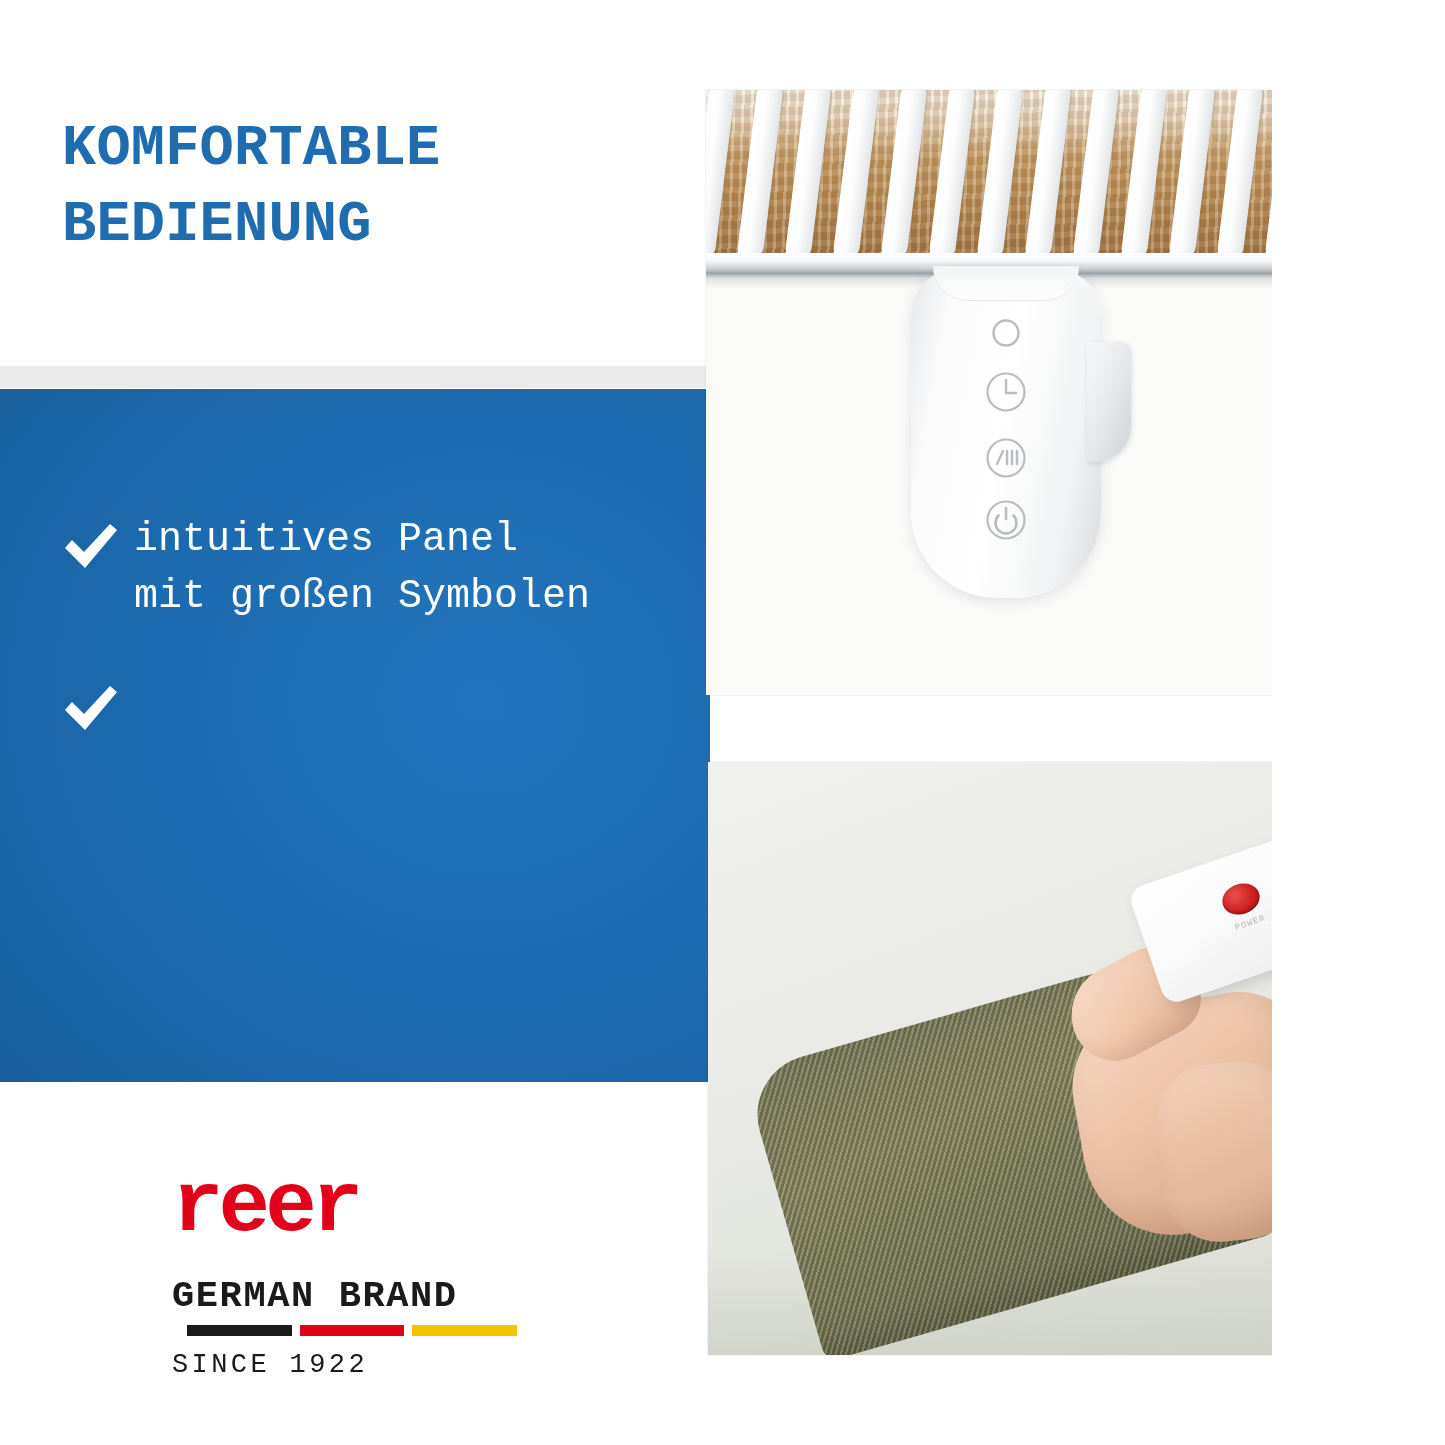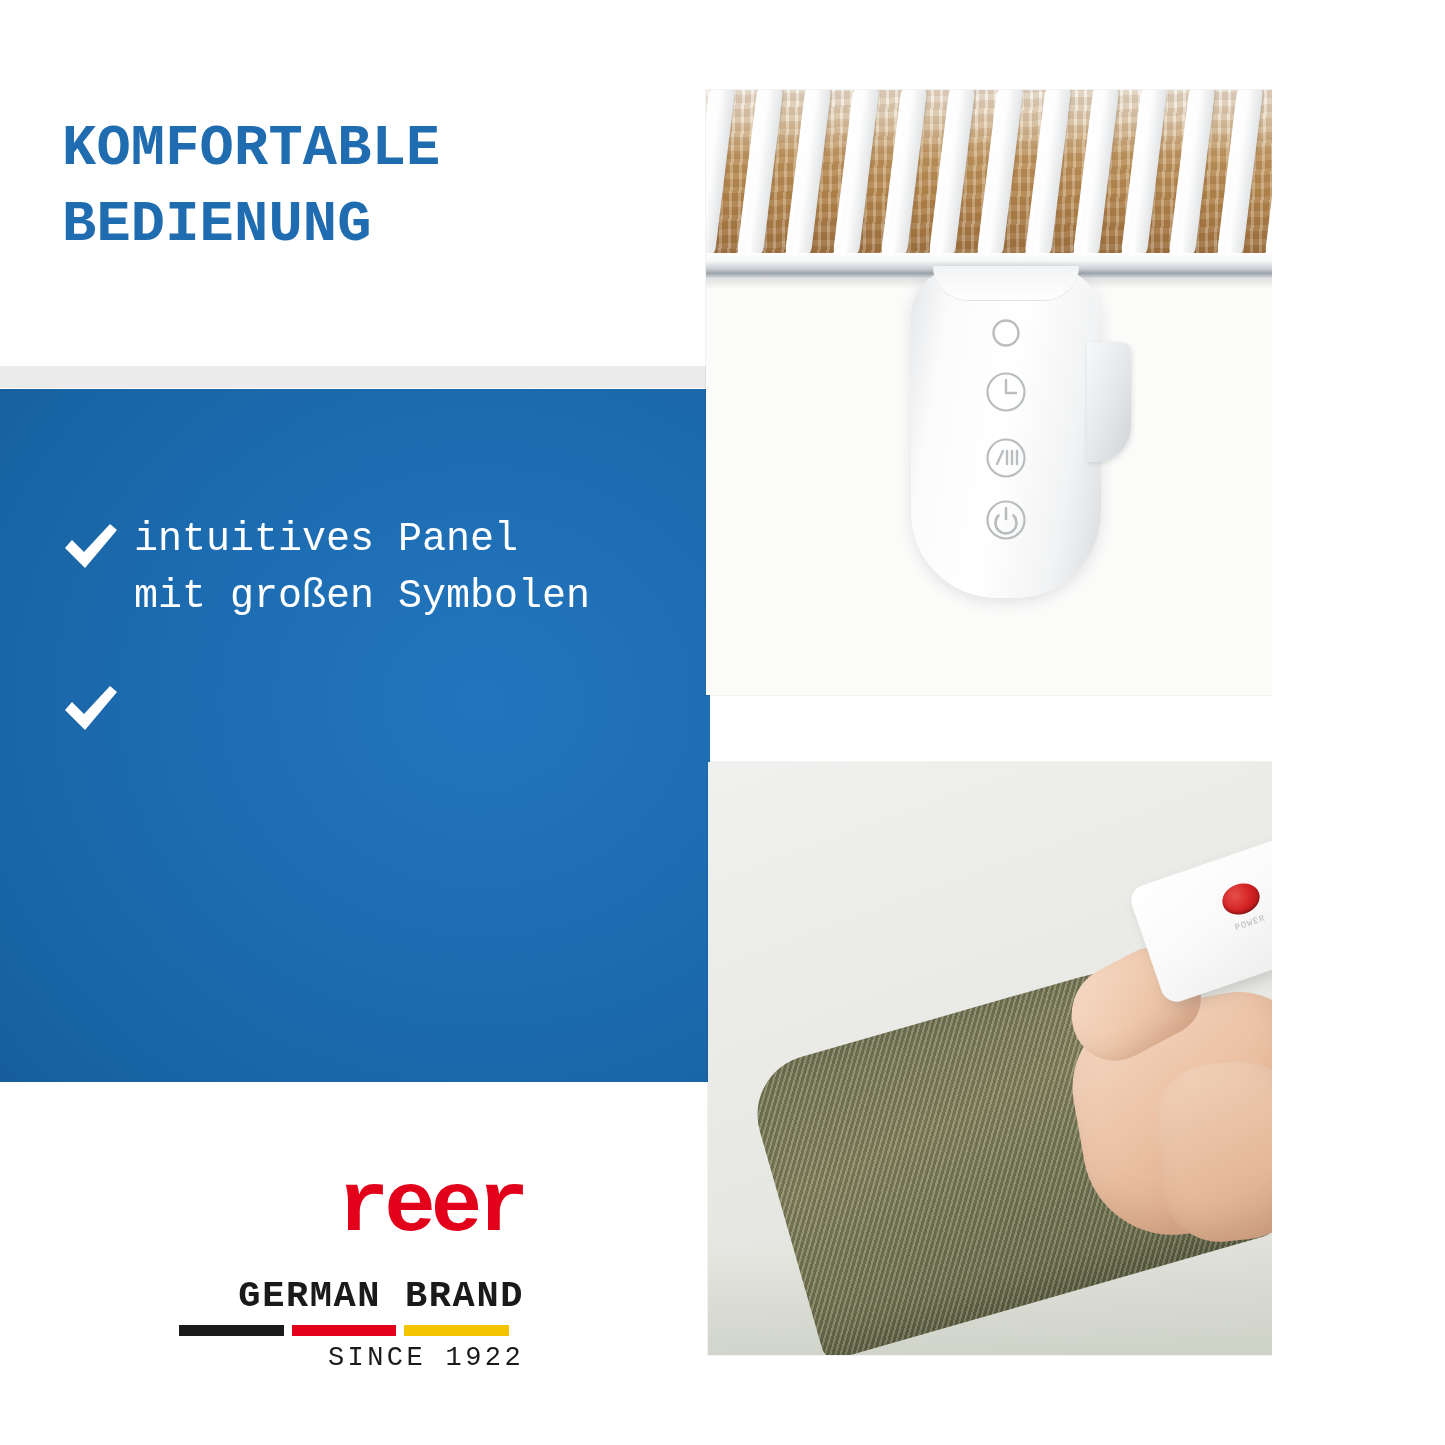--- a/index.html
+++ b/index.html
@@ -372,24 +372,24 @@
     width: 84px;
     text-align: center;
     font-size: 9px;
     letter-spacing: 1px;
     color: #b9b9b9;
   }
 
   
   .logo {
     position: absolute;
-    left: 164px;
+    left: 172px;
     top: 1168px;
     width: 360px;
-    text-align: right;
+    text-align: left;
   }
   .logo-word {
     font-size: 86px;
     font-weight: bold;
     color: #e2001a;
     letter-spacing: -5px;
     line-height: 0.92;
   }
   .logo-brand {
     margin-top: 31px;
@@ -408,21 +408,21 @@
     margin-right: auto;
   }
   .logo-bars span {
     flex: 1 1 0;
     height: 11px;
   }
   .bar-black  { background: #1a1a1a; }
   .bar-red    { background: #e2001a; }
   .bar-gold   { background: #f5c400; }
   .logo-since {
-    margin-top: 7px;
+    margin-top: 14px;
     font-size: 27px;
     color: #1a1a1a;
     letter-spacing: 3.4px;
   }
 </style>
 </head>
 <body>
 
 <div id="page">
 

